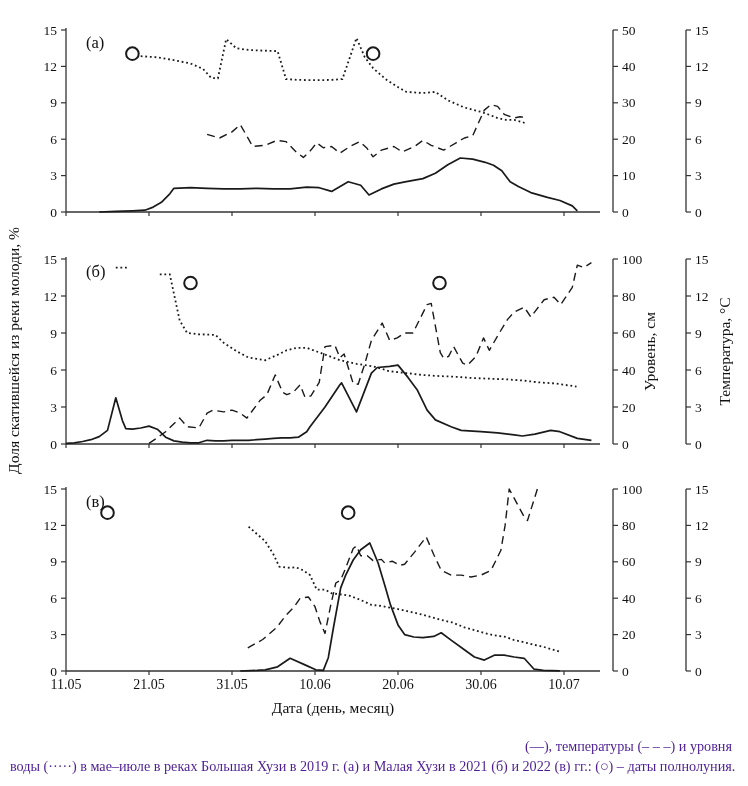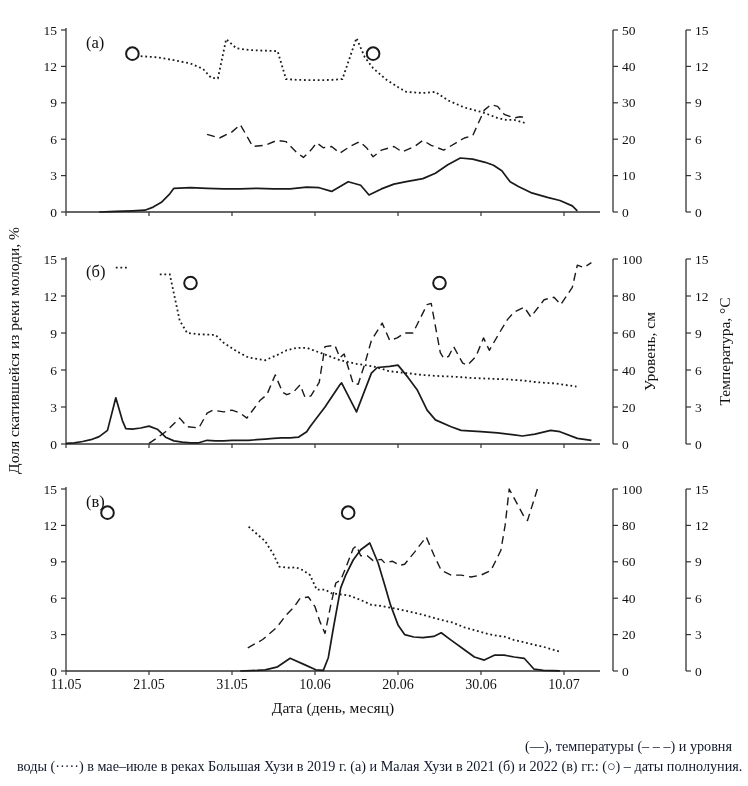--- a/index.html
+++ b/index.html
@@ -1,21 +1,21 @@
 <!DOCTYPE html>
 <html><head>
 <meta charset="utf-8">
 <style>
   html,body{margin:0;padding:0;background:#ffffff;}
   .page{position:relative;width:748px;height:786px;background:#fff;overflow:hidden;
         font-family:"Liberation Serif","DejaVu Serif",serif;color:#111;}
   #figure-svg{position:absolute;left:0;top:0;}
-  .caption-line{position:absolute;left:0;right:0;font-size:14.2px;color:#0f172a;line-height:1.25;}
+  .caption-line{position:absolute;left:0;right:0;font-size:14.2px;color:#4c1d95;line-height:1.25;}
   .caption-line1{top:738px;text-align:right;padding-right:16px;}
-  .caption-line2{top:758px;text-align:left;padding-left:17px;white-space:nowrap;}
+  .caption-line2{top:758px;text-align:left;padding-left:10px;white-space:nowrap;}
 </style>
 </head>
 <body>
 
 <div class="page">
   <svg id="figure-svg" width="748" height="736" viewBox="0 0 748 736">
       <g>
         <line x1="66" y1="28" x2="66" y2="212" stroke="#333333" stroke-width="1.3"></line>
         <line x1="61" y1="212" x2="66" y2="212" stroke="#333333" stroke-width="1.2"></line>
         <text font-family="&quot;Liberation Serif&quot;,&quot;DejaVu Serif&quot;,serif" fill="#111" x="57" y="212" text-anchor="end" dominant-baseline="central" font-size="13.5px">0</text>

